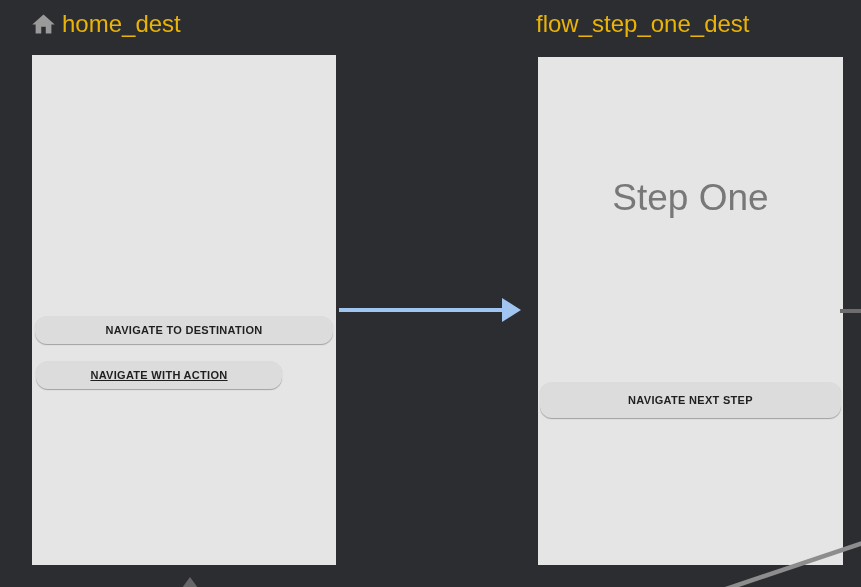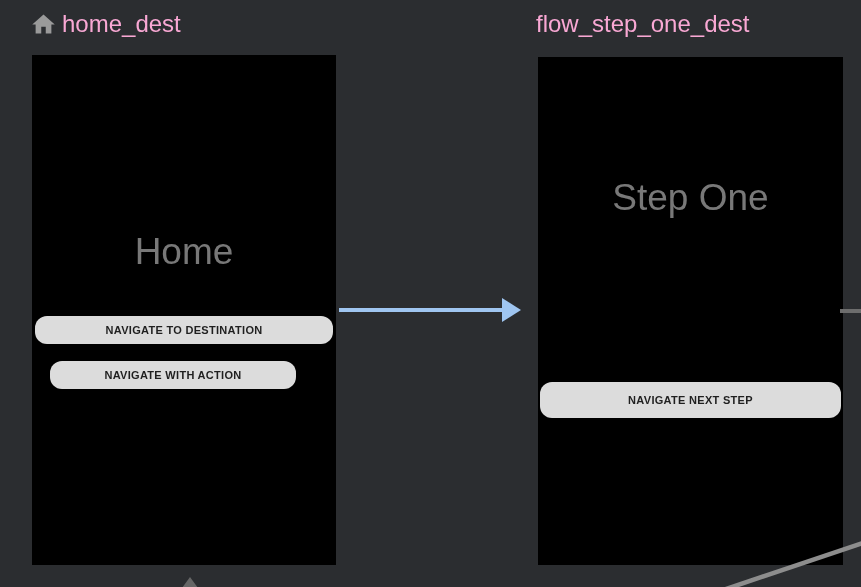--- a/index.html
+++ b/index.html
@@ -15,31 +15,31 @@
     width: 861px;
     height: 587px;
     background: #2b2d30;
     overflow: hidden;
   }
   .dest-header {
     position: absolute;
     display: flex;
     align-items: center;
     gap: 5px;
-    color: #f9a8d4;
+    color: #eab308;
     font-size: 24px;
     font-weight: 400;
     white-space: nowrap;
   }
   .dest-header.home { left: 30px; top: 10px; }
   .dest-header.step { left: 536px; top: 10px; align-items: flex-end; }
   .home-ic { width: 27px; height: 27px; flex: 0 0 auto; }
   .card {
     position: absolute;
-    background: #000000;
+    background: #e5e5e5;
   }
   .card.card-home { left: 32px; top: 55px; width: 304px; height: 510px; }
   .card.card-step { left: 538px; top: 57px; width: 305px; height: 508px; }
   .screen-title {
     position: absolute;
     left: 0;
     width: 100%;
     text-align: center;
     font-size: 37px;
     line-height: 42px;
@@ -56,21 +56,21 @@
     background: #dcdcdc;
     border-radius: 12px;
     box-shadow: 0 1px 1px rgba(0,0,0,0.30);
     color: #1f1f1f;
     font-size: 11px;
     font-weight: 700;
     letter-spacing: 0.3px;
     white-space: nowrap;
   }
   .btn-h1 { left: 3px; top: 261px; width: 298px; height: 28px; }
-  .btn-h2 { left: 18px; top: 306px; width: 246px; height: 28px; }
+  .btn-h2 { left: 4px; top: 306px; width: 246px; height: 28px; text-decoration: underline; }
   .btn-s1 { left: 2px; top: 325px; width: 301px; height: 36px; }
   .overlay {
     position: absolute;
     left: 0;
     top: 0;
     width: 861px;
     height: 587px;
     pointer-events: none;
   }
 </style>
@@ -84,21 +84,20 @@
       <path d="M10 20v-6h4v6h5v-8h3L12 3 2 12h3v8z" fill="#9a9a9a"></path>
     </svg>
     <span>home_dest</span>
   </div>
 
   <div class="dest-header step">
     <span>flow_step_one_dest</span>
   </div>
 
   <div class="card card-home">
-    <div class="screen-title">Home</div>
     <div class="preview-btn btn-h1">NAVIGATE TO DESTINATION</div>
     <div class="preview-btn btn-h2">NAVIGATE WITH ACTION</div>
   </div>
 
   <div class="card card-step">
     <div class="screen-title">Step One</div>
     <div class="preview-btn btn-s1">NAVIGATE NEXT STEP</div>
   </div>
 
   <svg class="overlay" width="861" height="587" viewBox="0 0 861 587">

